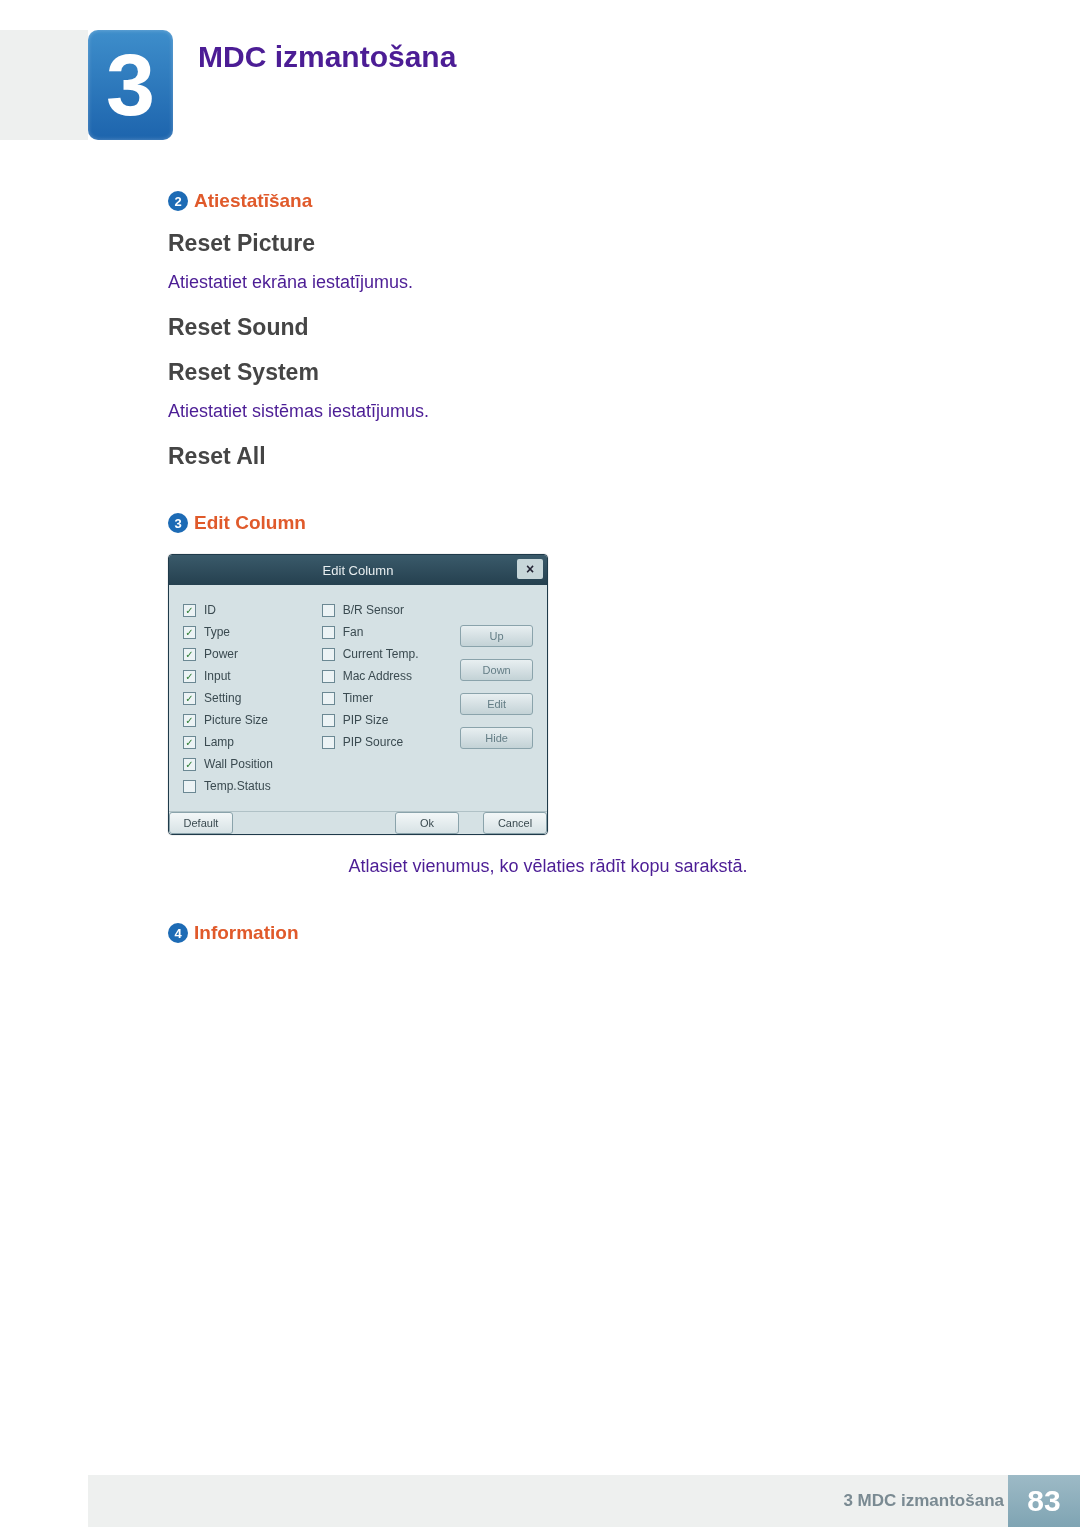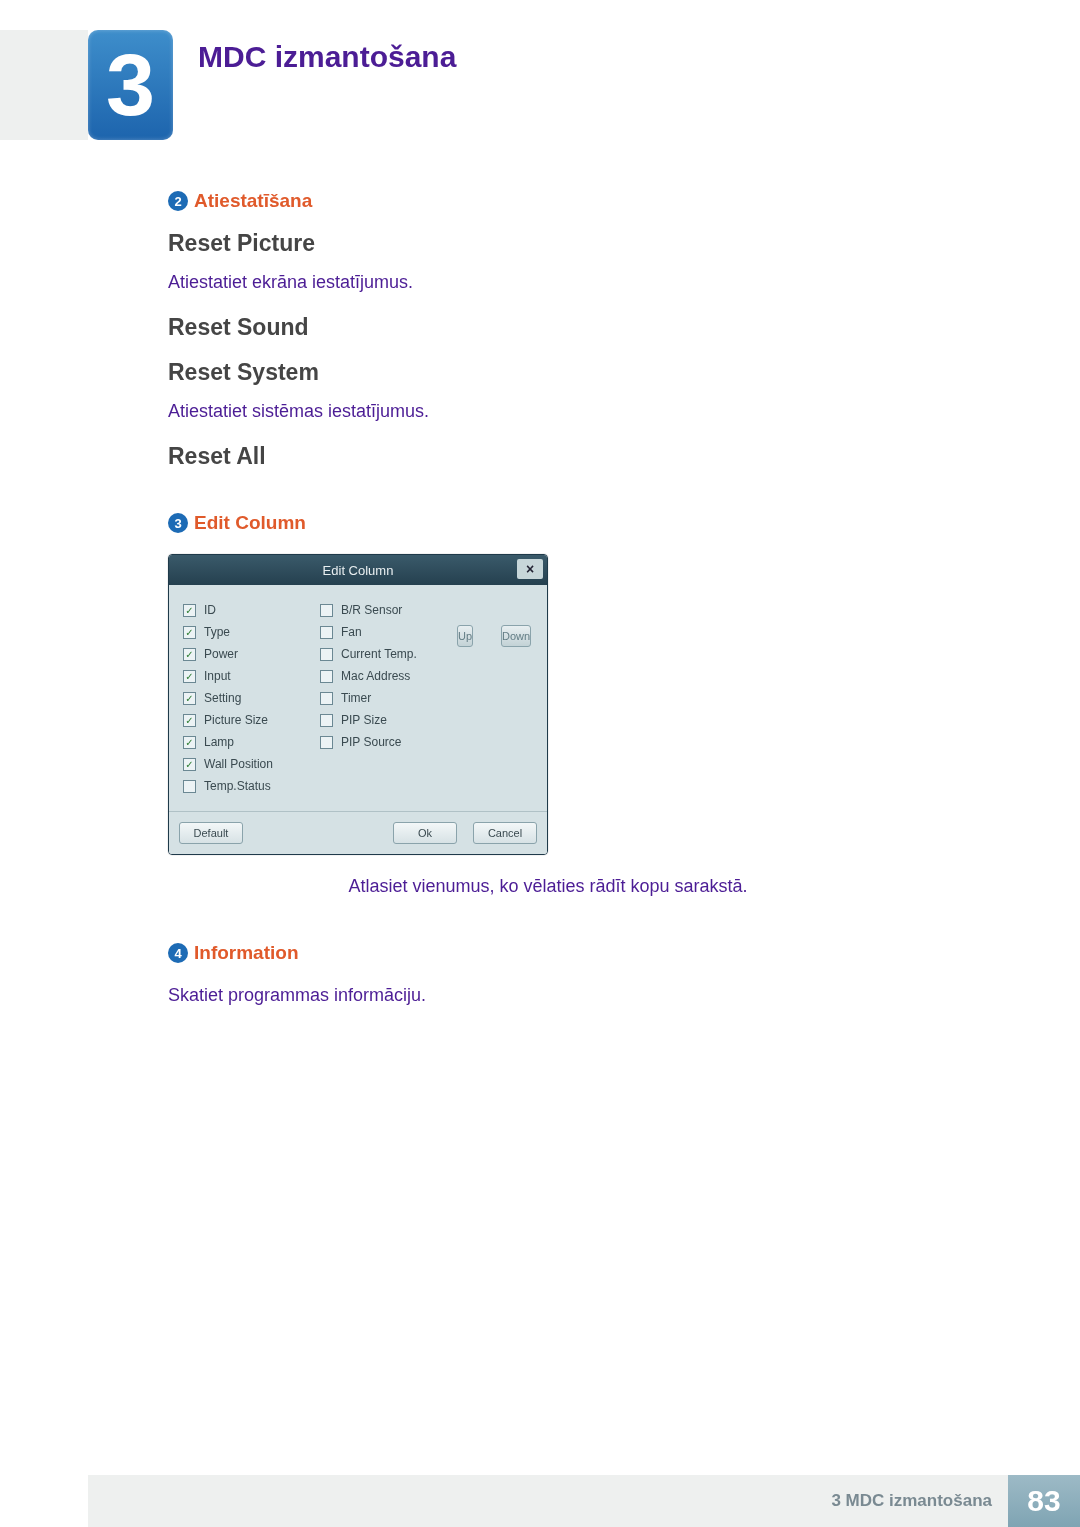--- a/index.html
+++ b/index.html
@@ -108,21 +108,21 @@
     font-weight:bold;
     border-radius:2px;
     font-size:14px;
   }
   .dlg-body {
     background:#d5e1e4;
     padding: 18px 14px 10px 14px;
     display:flex;
   }
   .col { width: 145px; }
-  .col-side { width: 76px; display:flex; flex-direction:row; gap:28px; padding-top:22px;}
+  .col-side { width: 76px; display:flex; flex-direction:column; gap:12px; padding-top:22px;}
   .chk-row {
     display:flex; align-items:center;
     margin-bottom: 8px;
   }
   .chk {
     width:13px; height:13px;
     background:#ecf3f5;
     border:1px solid #6b8893;
     margin-right:8px;
     display:flex; align-items:center; justify-content:center;
@@ -133,43 +133,42 @@
     background:linear-gradient(to bottom,#e8eff1,#c3d2d6);
     border:1px solid #8aa3ab;
     border-radius:3px;
     color:#637d85;
     font-size:11px;
     display:flex; align-items:center; justify-content:center;
   }
   .dlg-footer {
     background:#d5e1e4;
     border-top:1px solid #b0c1c6;
-    padding: 10px;
     display:flex;
     justify-content:space-between;
   }
-  .foot-right { display:flex; gap:16px; }
+  .foot-right { display:flex; gap:24px; }
   .foot-btn {
     width:64px; height:22px;
     background:linear-gradient(to bottom,#f3f7f8,#d7e2e5);
     border:1px solid #8aa3ab;
     border-radius:3px;
     display:flex;align-items:center;justify-content:center;
     font-size:11px; color:#3a4a50;
   }
 
   
   .page-footer {
     position:absolute;
     left:88px; right:0; bottom:0;
     height:52px;
     display:flex;
     align-items:stretch;
   }
-  .foot-bar { flex:1; background:#eef0ef; display:flex; align-items:center; justify-content:flex-end; padding-right:16px; color:#7a8a92; font-size:17px; font-weight:bold;}
+  .foot-bar { flex:1; background:#eef0ef; display:flex; align-items:center; justify-content:flex-end; padding-right:4px; color:#7a8a92; font-size:17px; font-weight:bold;}
   .page-num {
     width:72px;
     background:linear-gradient(to bottom,#9dbac6,#7fa4b3);
     color:#fff;
     display:flex; align-items:center; justify-content:center;
     font-size:30px; font-weight:bold;
   }
 </style>
 </head>
 <body>
@@ -289,20 +288,19 @@
       </div>
     </div>
   </div>
 
   <div class="body-text" style="margin-top:18px;text-align:center;">Atlasiet vienumus, ko vēlaties rādīt kopu sarakstā.</div>
 
   <div class="sec-head sec-gap">
     <span class="num-circle">4</span>
     <span>Information</span>
   </div>
-  <div class="body-text">Skatiet programmas informāciju.</div>
 
 </div>
 
 <div class="page-footer">
   <div class="foot-bar">3 MDC izmantošana</div>
   <div class="page-num">83</div>
 </div>
 
 </body></html>

